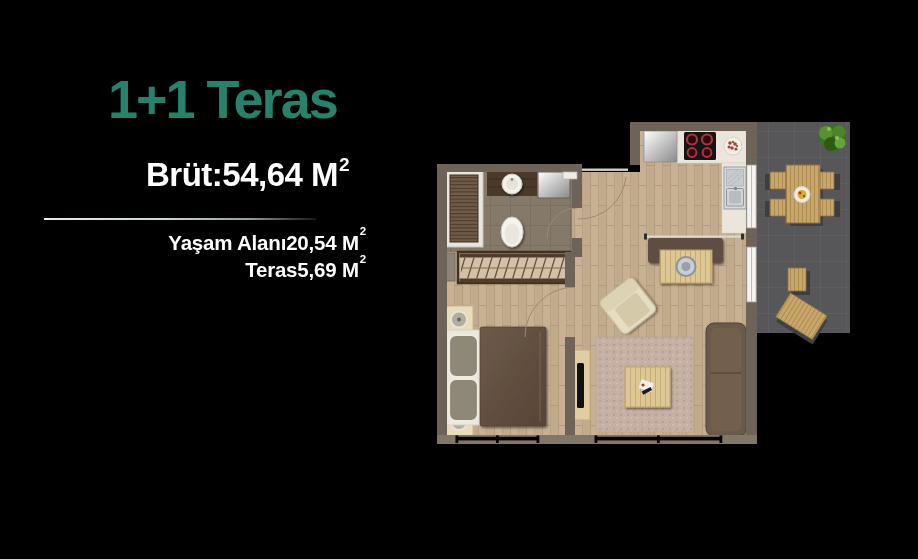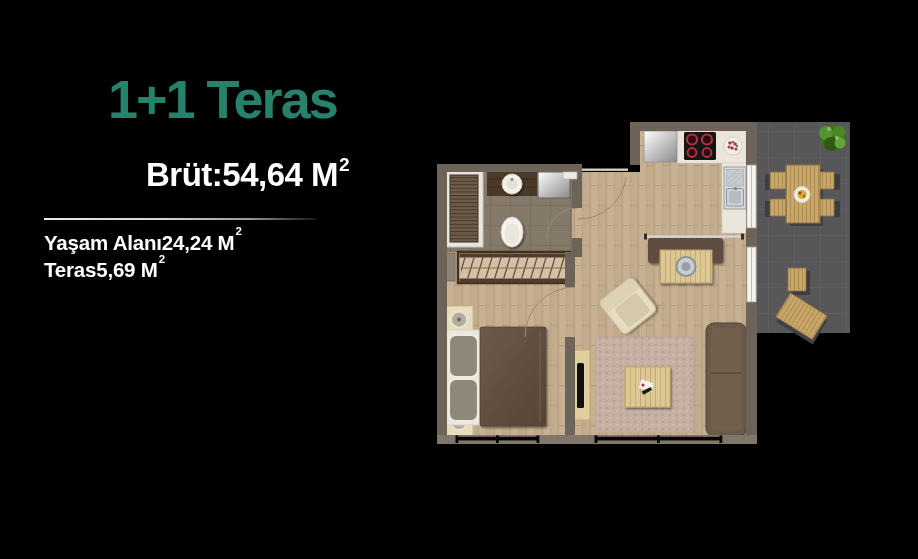--- a/index.html
+++ b/index.html
@@ -19,21 +19,21 @@
     font-size:33px;font-weight:bold;letter-spacing:-.5px;
     color:var(--text-white,#fff);
   }
   .gross sup{font-size:58%;position:relative;top:-3px;left:1px;}
   .divider{
     position:absolute;left:44px;top:218px;width:272px;height:2px;
     background:linear-gradient(to right,#e4ede7 0%,#c7d8ce 45%,#8fa298 75%,#141716 100%);
   }
   .areas{position:absolute;left:44px;top:231px;width:321px;}
   .row{
-    display:flex;justify-content:flex-start;align-items:baseline;
+    display:flex;justify-content:flex-end;align-items:baseline;
     height:27.4px;color:var(--text-white,#fff);
     font-size:20.5px;font-weight:bold;letter-spacing:-.2px;
   }
   .val sup{font-size:56%;position:relative;top:-7px;left:1px;}
   svg.plan{position:absolute;left:430px;top:105px;}
   
   .wall{fill:var(--wall,#6e6358);}
   .wall-b{fill:#81766a;}
   .f-wood{fill:var(--wood-floor,#c8b193);}
   .f-btile{fill:var(--bathroom-tile,#857969);}
@@ -49,21 +49,21 @@
 
   <div class="title">1+1 Teras</div>
 
   <div class="gross"><span>Brüt:54,64 M</span><sup>2</sup></div>
 
   <div class="divider"></div>
 
   <div class="areas">
     <div class="row">
       <span class="lbl">Yaşam Alanı</span>
-      <span class="val"><span>24,24 M</span><sup>2</sup></span>
+      <span class="val"><span>20,54 M</span><sup>2</sup></span>
     </div>
     <div class="row">
       <span class="lbl">Teras</span>
       <span class="val"><span>5,69 M</span><sup>2</sup></span>
     </div>
   </div>
 
   <svg class="plan" width="450" height="345" viewBox="0 0 450 345">
     <defs>
       <pattern id="wood" width="16" height="40" patternUnits="userSpaceOnUse">

